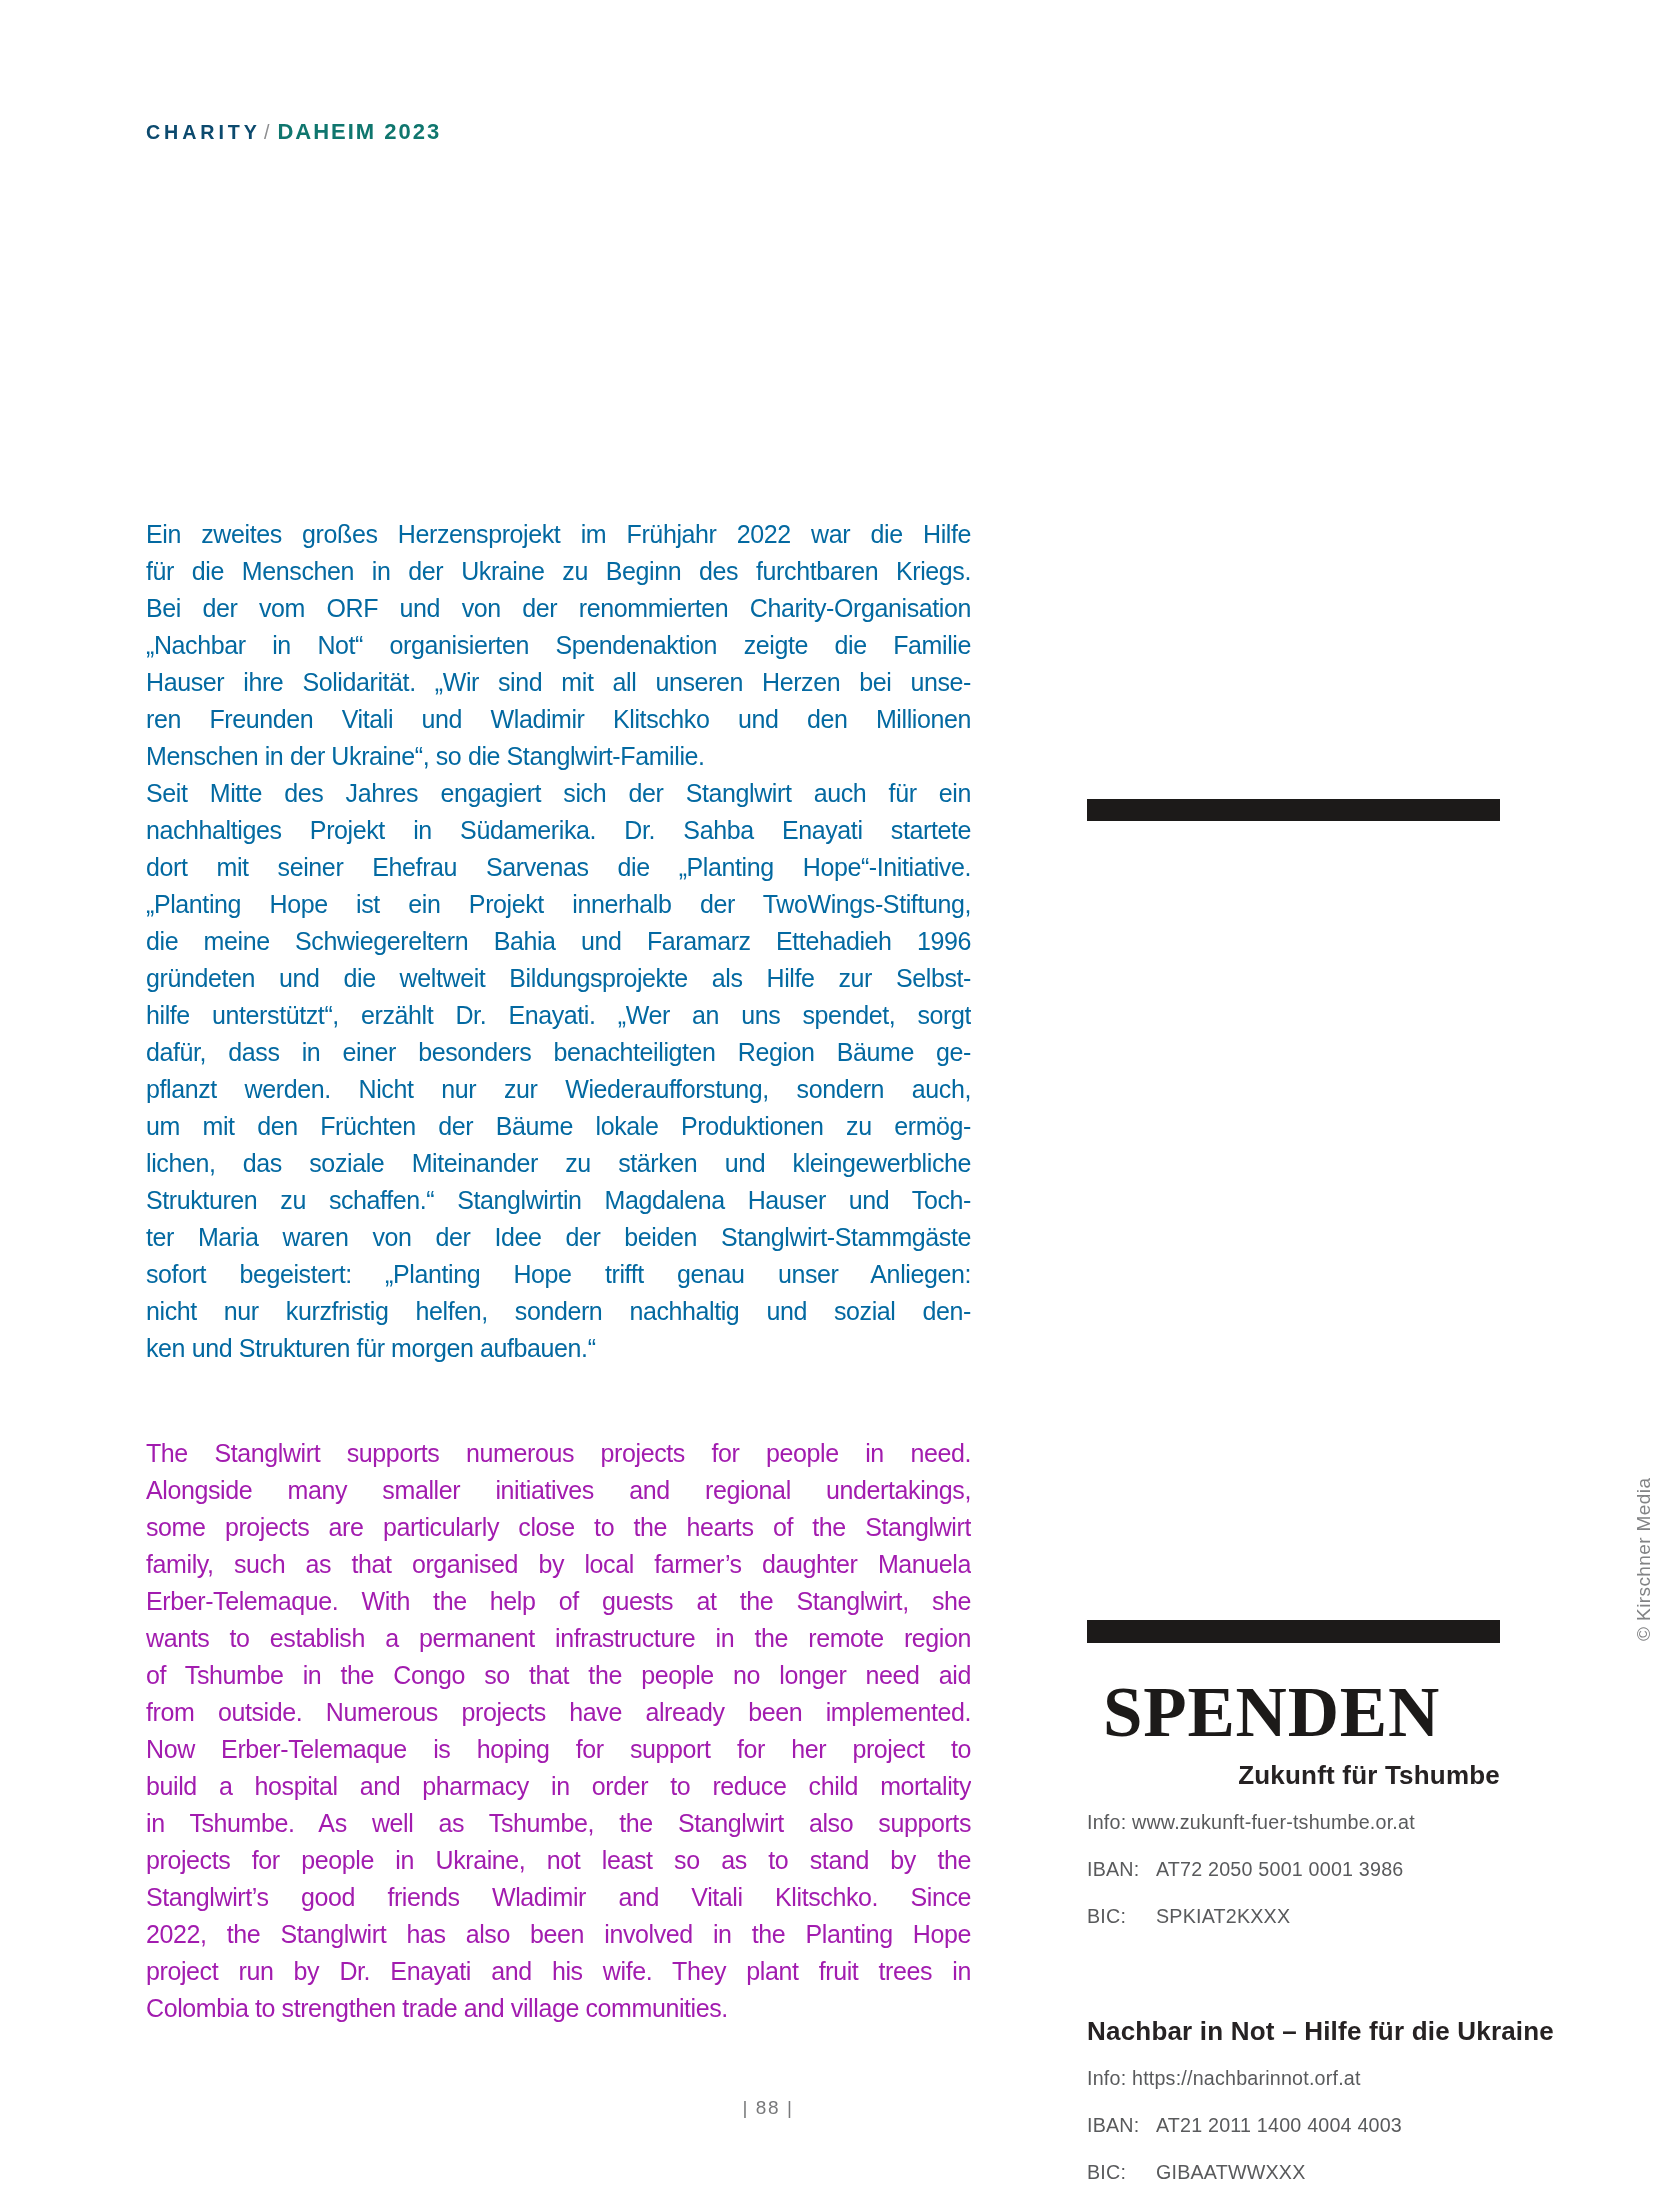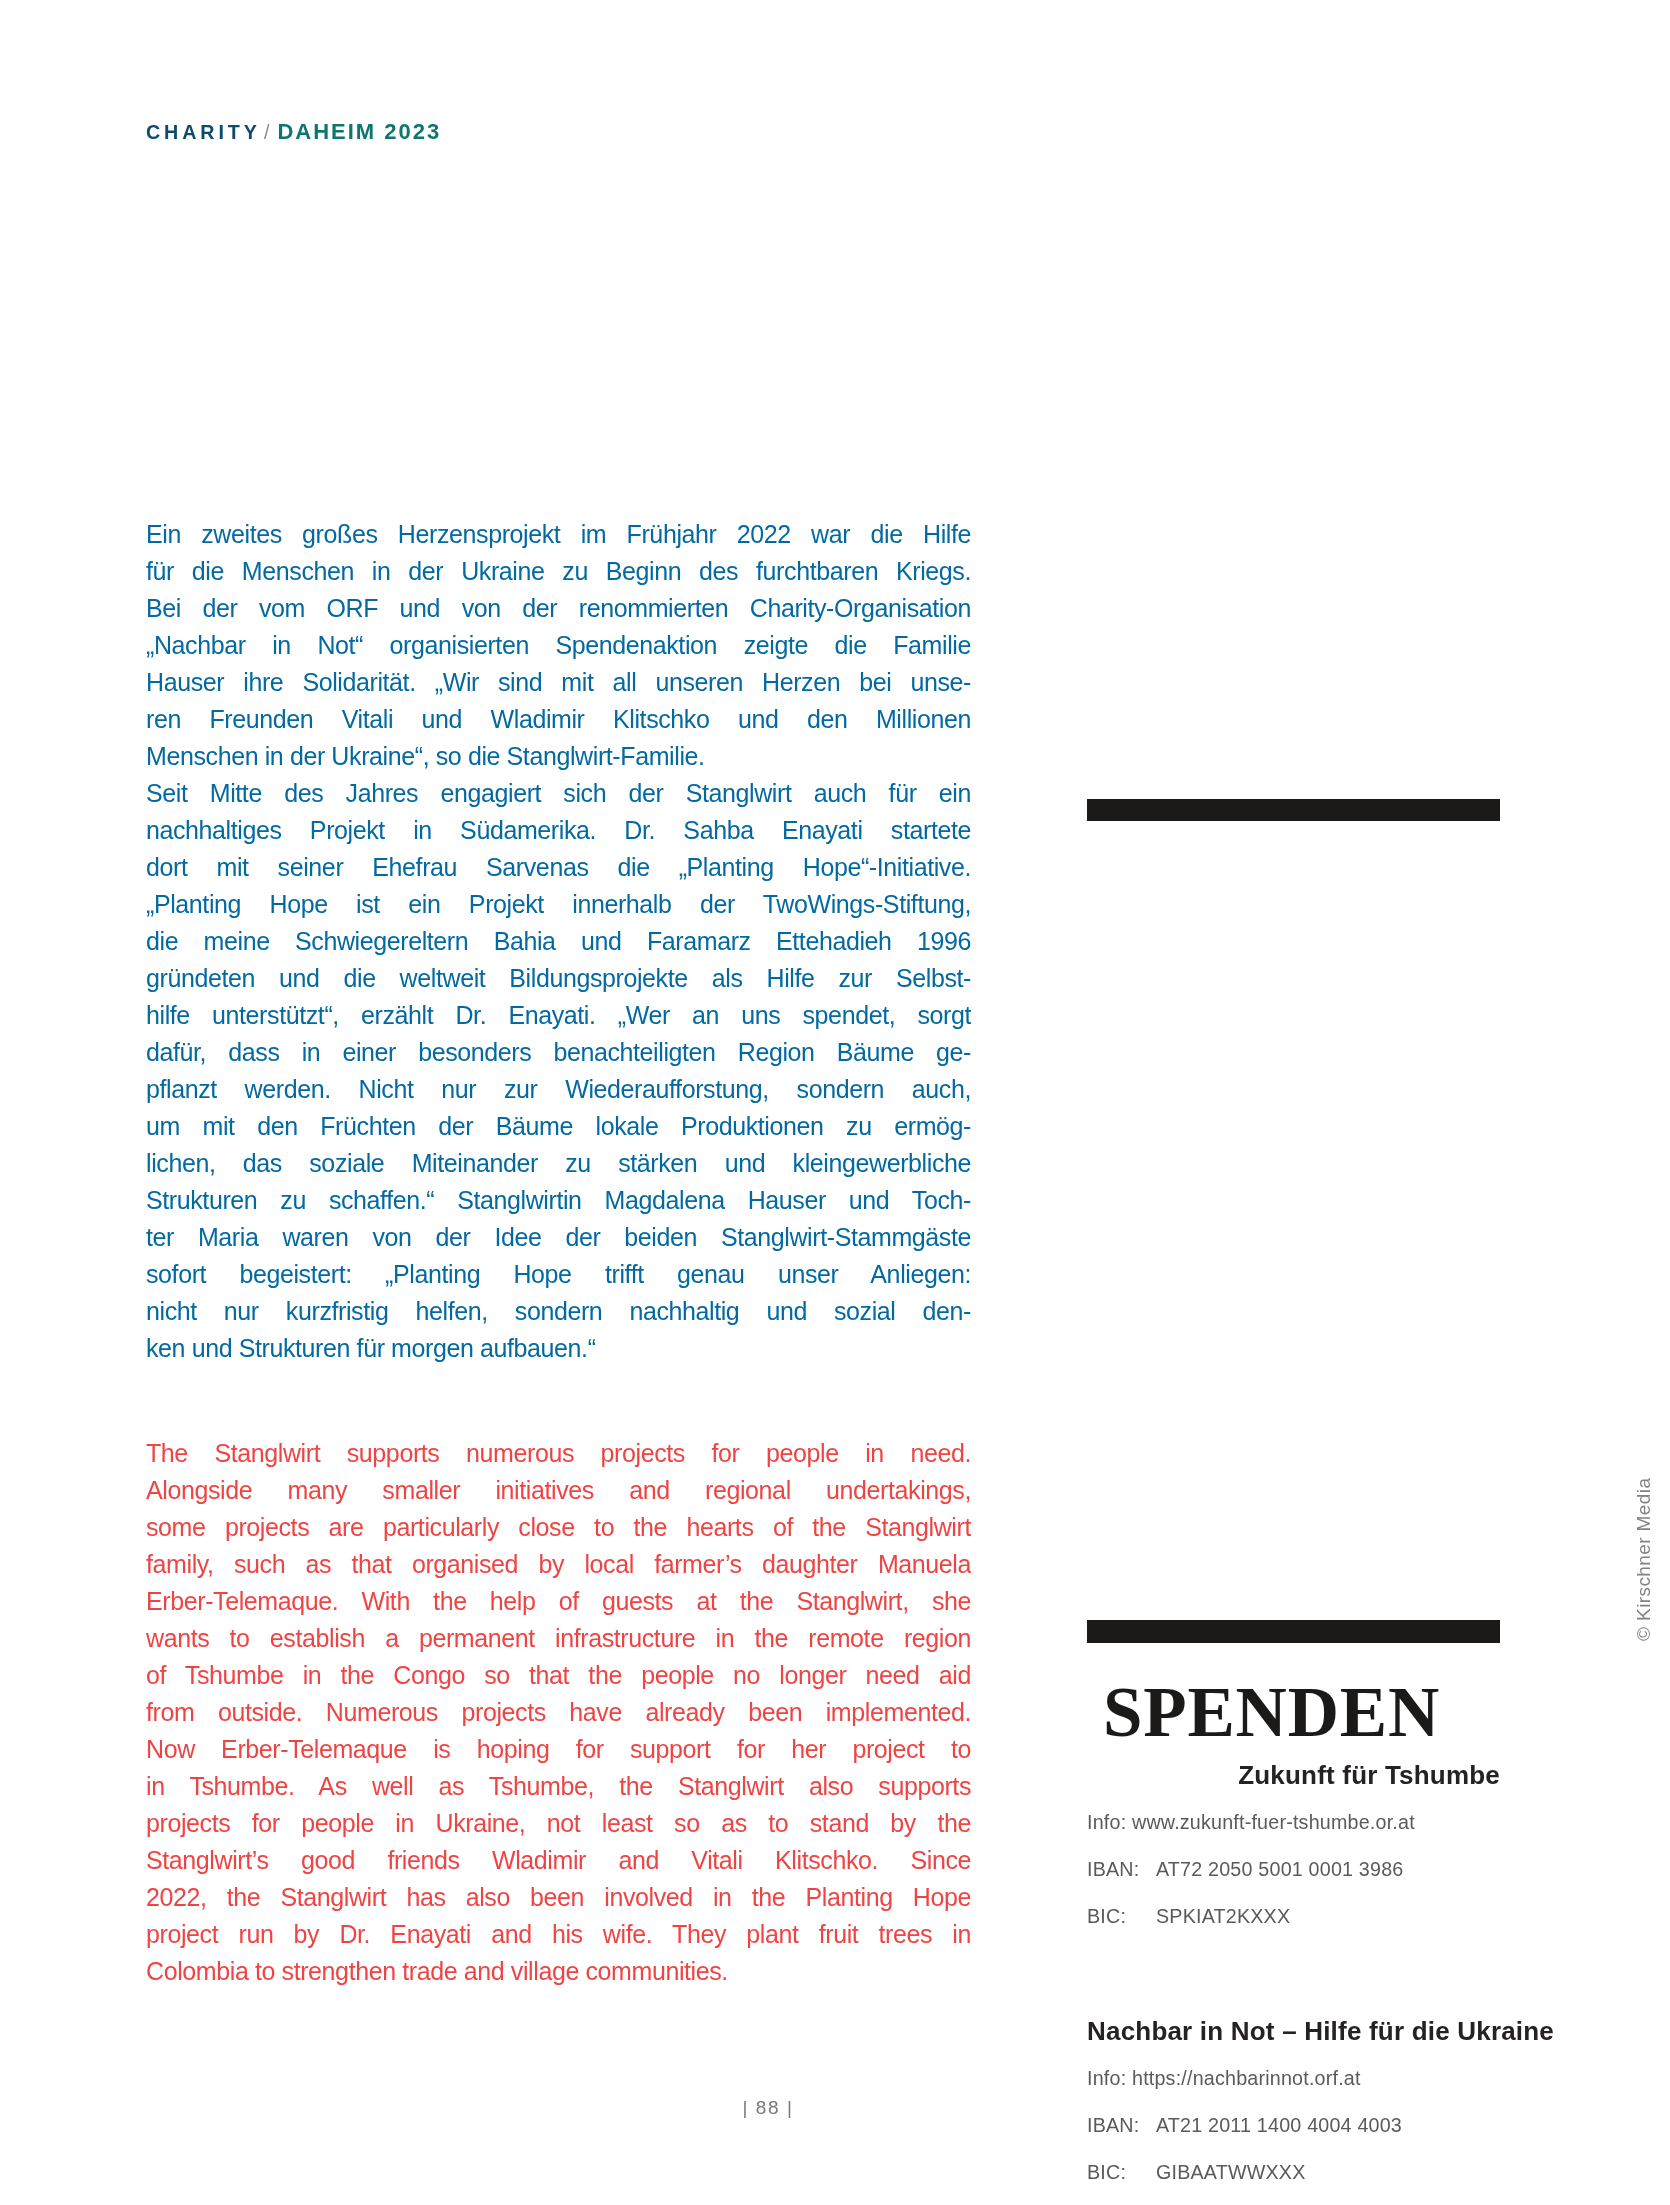--- a/index.html
+++ b/index.html
@@ -17,21 +17,21 @@
     position:absolute; left:146px; top:120px;
     font-size:19.7px; line-height:24.4px; white-space:nowrap;
   }
   .kicker .section { color:#0c4a6e; letter-spacing:3.9px; font-weight:700; }
   .kicker .sep { color:#8d8e90; letter-spacing:0; padding:0 7.9px 0 3.2px; font-weight:300; }
   .kicker .edition { color:#0f766e; letter-spacing:2px; font-weight:700; font-size:22px;margin-top:36px; }
 
   
   .textcol { position:absolute; left:146px; width:825px; }
   .textcol.german  { top:516px;  color:#0369a1; }
-  .textcol.english { top:1435px; color:#ef4444; }
+  .textcol.english { top:1435px; color:#a21caf; }
   .para { margin:0; }
   .line {
     font-size:25px; line-height:37px; height:37px;
     letter-spacing:-0.4px; overflow:hidden;
     text-align:justify; text-align-last:justify;
   }
   .para .line:last-child { text-align-last:left; }
 
   
   .sidebar {
@@ -126,20 +126,21 @@
 
     <div class="line">The Stanglwirt supports numerous projects for people in need.</div>
         <div class="line">Alongside many smaller initiatives and regional undertakings,</div>
         <div class="line">some projects are particularly close to the hearts of the Stanglwirt</div>
         <div class="line">family, such as that organised by local farmer’s daughter Manuela</div>
         <div class="line">Erber-Telemaque. With the help of guests at the Stanglwirt, she</div>
         <div class="line">wants to establish a permanent infrastructure in the remote region</div>
         <div class="line">of Tshumbe in the Congo so that the people no longer need aid</div>
         <div class="line">from outside. Numerous projects have already been implemented.</div>
         <div class="line">Now Erber-Telemaque is hoping for support for her project to</div>
+        <div class="line">build a hospital and pharmacy in order to reduce child mortality</div>
         <div class="line">in Tshumbe. As well as Tshumbe, the Stanglwirt also supports</div>
         <div class="line">projects for people in Ukraine, not least so as to stand by the</div>
         <div class="line">Stanglwirt’s good friends Wladimir and Vitali Klitschko. Since</div>
         <div class="line">2022, the Stanglwirt has also been involved in the Planting Hope</div>
         <div class="line">project run by Dr. Enayati and his wife. They plant fruit trees in</div>
         <div class="line">Colombia to strengthen trade and village communities.</div>
       </div>
   </div>
 
   <div class="sidebar">

